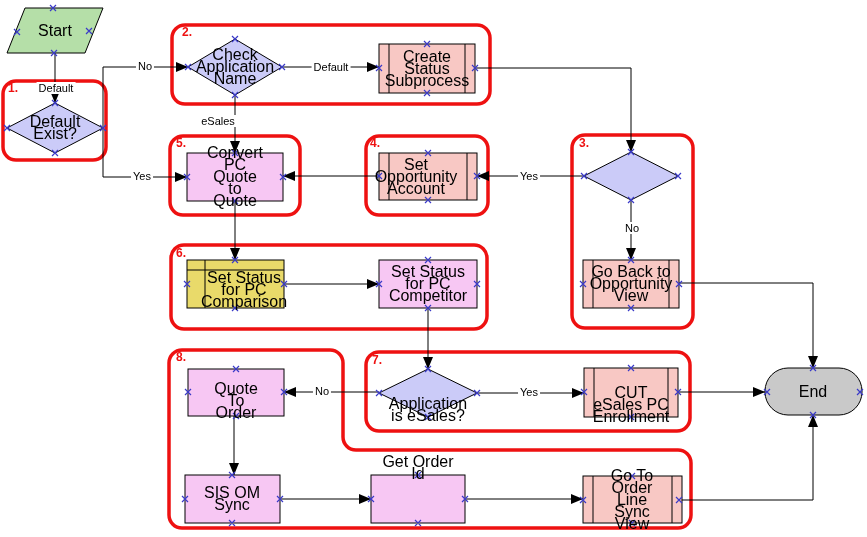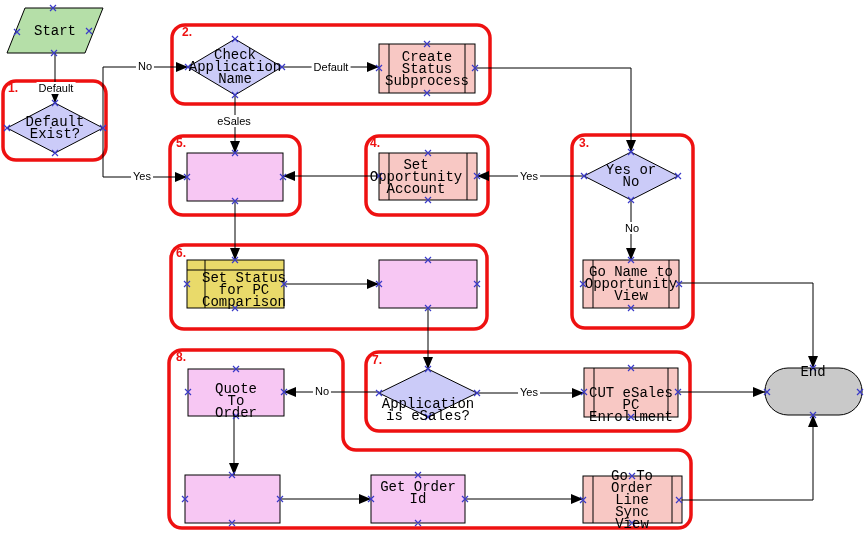--- a/index.html
+++ b/index.html
@@ -11,21 +11,21 @@
   .shape   { stroke:#000; stroke-width:1; }
   .startfill { fill:#b5dfa8; }
   .decision  { fill:#cbcbf8; }
   .subp      { fill:#f8c8c4; }
   .task      { fill:#f7c7f3; }
   .op        { fill:#e9da6a; }
   .endfill   { fill:#c9c9c9; }
   .bars    { stroke:#000; stroke-width:1; fill:none; }
   .handles { stroke:#3a3ac8; stroke-width:1.2; fill:none; }
   .nl { position:absolute; display:flex; align-items:center; justify-content:center;
-        text-align:center; font-size:14px; line-height:12px; color:#000;font-family:Liberation Mono, monospace; }
+        text-align:center; font-size:16px; line-height:12px; color:#000; }
   .el { position:absolute; transform:translate(-50%,-50%); background:#fff;
         padding:0 2px; font-size:11px; line-height:12px; color:#000; white-space:nowrap;text-align:center; }
   .rn { position:absolute; color:#ee1111; font-weight:bold; font-size:12px; line-height:12px; }
 </style>
 </head>
 <body>
 
 <div class="canvas">
 
   <svg width="867" height="537" viewBox="0 0 867 537">
@@ -116,34 +116,36 @@
   <div class="rn" style="left:370px;top:137px">4.</div>
   <div class="rn" style="left:176px;top:137px">5.</div>
   <div class="rn" style="left:176px;top:247px">6.</div>
   <div class="rn" style="left:372px;top:354px">7.</div>
   <div class="rn" style="left:176px;top:351px">8.</div>
 
   <div class="nl" style="left:25px;top:8px;width:60px;height:45px">Start</div>
   <div class="nl" style="left:25px;top:103px;width:60px;height:50px">Default Exist?</div>
   <div class="nl" style="left:203px;top:39px;width:64px;height:56px">Check Application Name</div>
   <div class="nl" style="left:394px;top:44px;width:66px;height:49px">Create Status Subprocess</div>
-  <div class="nl" style="left:601px;top:152px;width:60px;height:48px">Yes or No</div>
   <div class="nl" style="left:384px;top:153px;width:64px;height:47px">Set Opportunity Account</div>
-  <div class="nl" style="left:599px;top:260px;width:64px;height:48px">Go Name to Opportunity View</div>
+  <div class="nl" style="left:205px;top:153px;width:60px;height:48px">Convert PC Quote to Quote</div>
+  <div class="nl" style="left:599px;top:260px;width:64px;height:48px">Go Back to Opportunity View</div>
   <div class="nl" style="left:212px;top:260px;width:64px;height:60px">Set Status for PC Comparison</div>
+  <div class="nl" style="left:396px;top:260px;width:64px;height:48px">Set Status for PC Competitor</div>
   <div class="nl" style="left:395px;top:386px;width:66px;height:48px">Application is eSales?</div>
   <div class="nl" style="left:206px;top:369px;width:60px;height:64px">Quote To Order</div>
   <div class="nl" style="left:599px;top:380px;width:64px;height:49px">CUT eSales PC Enrollment</div>
-  <div class="nl" style="left:378px;top:475px;width:80px;height:36px">Get Order Id</div>
+  <div class="nl" style="left:192px;top:475px;width:80px;height:48px">SIS OM Sync</div>
+  <div class="nl" style="left:378px;top:450px;width:80px;height:36px">Get Order Id</div>
   <div class="nl" style="left:605px;top:476px;width:54px;height:47px">Go To Order Line Sync View</div>
-  <div class="nl" style="left:783px;top:348px;width:60px;height:47px">End</div>
+  <div class="nl" style="left:783px;top:368px;width:60px;height:47px">End</div>
 
   <div class="el" style="left:56px;top:88px">Default</div>
   <div class="el" style="left:145px;top:66px">No</div>
   <div class="el" style="left:142px;top:176px">Yes</div>
   <div class="el" style="left:331px;top:67px">Default</div>
-  <div class="el" style="left:234px;top:121px">eSales</div>
+  <div class="el" style="left:218px;top:121px">eSales</div>
   <div class="el" style="left:529px;top:176px">Yes</div>
   <div class="el" style="left:632px;top:228px">No</div>
   <div class="el" style="left:529px;top:392px">Yes</div>
   <div class="el" style="left:322px;top:391px">No</div>
 
 </div>
 
 </body></html>

